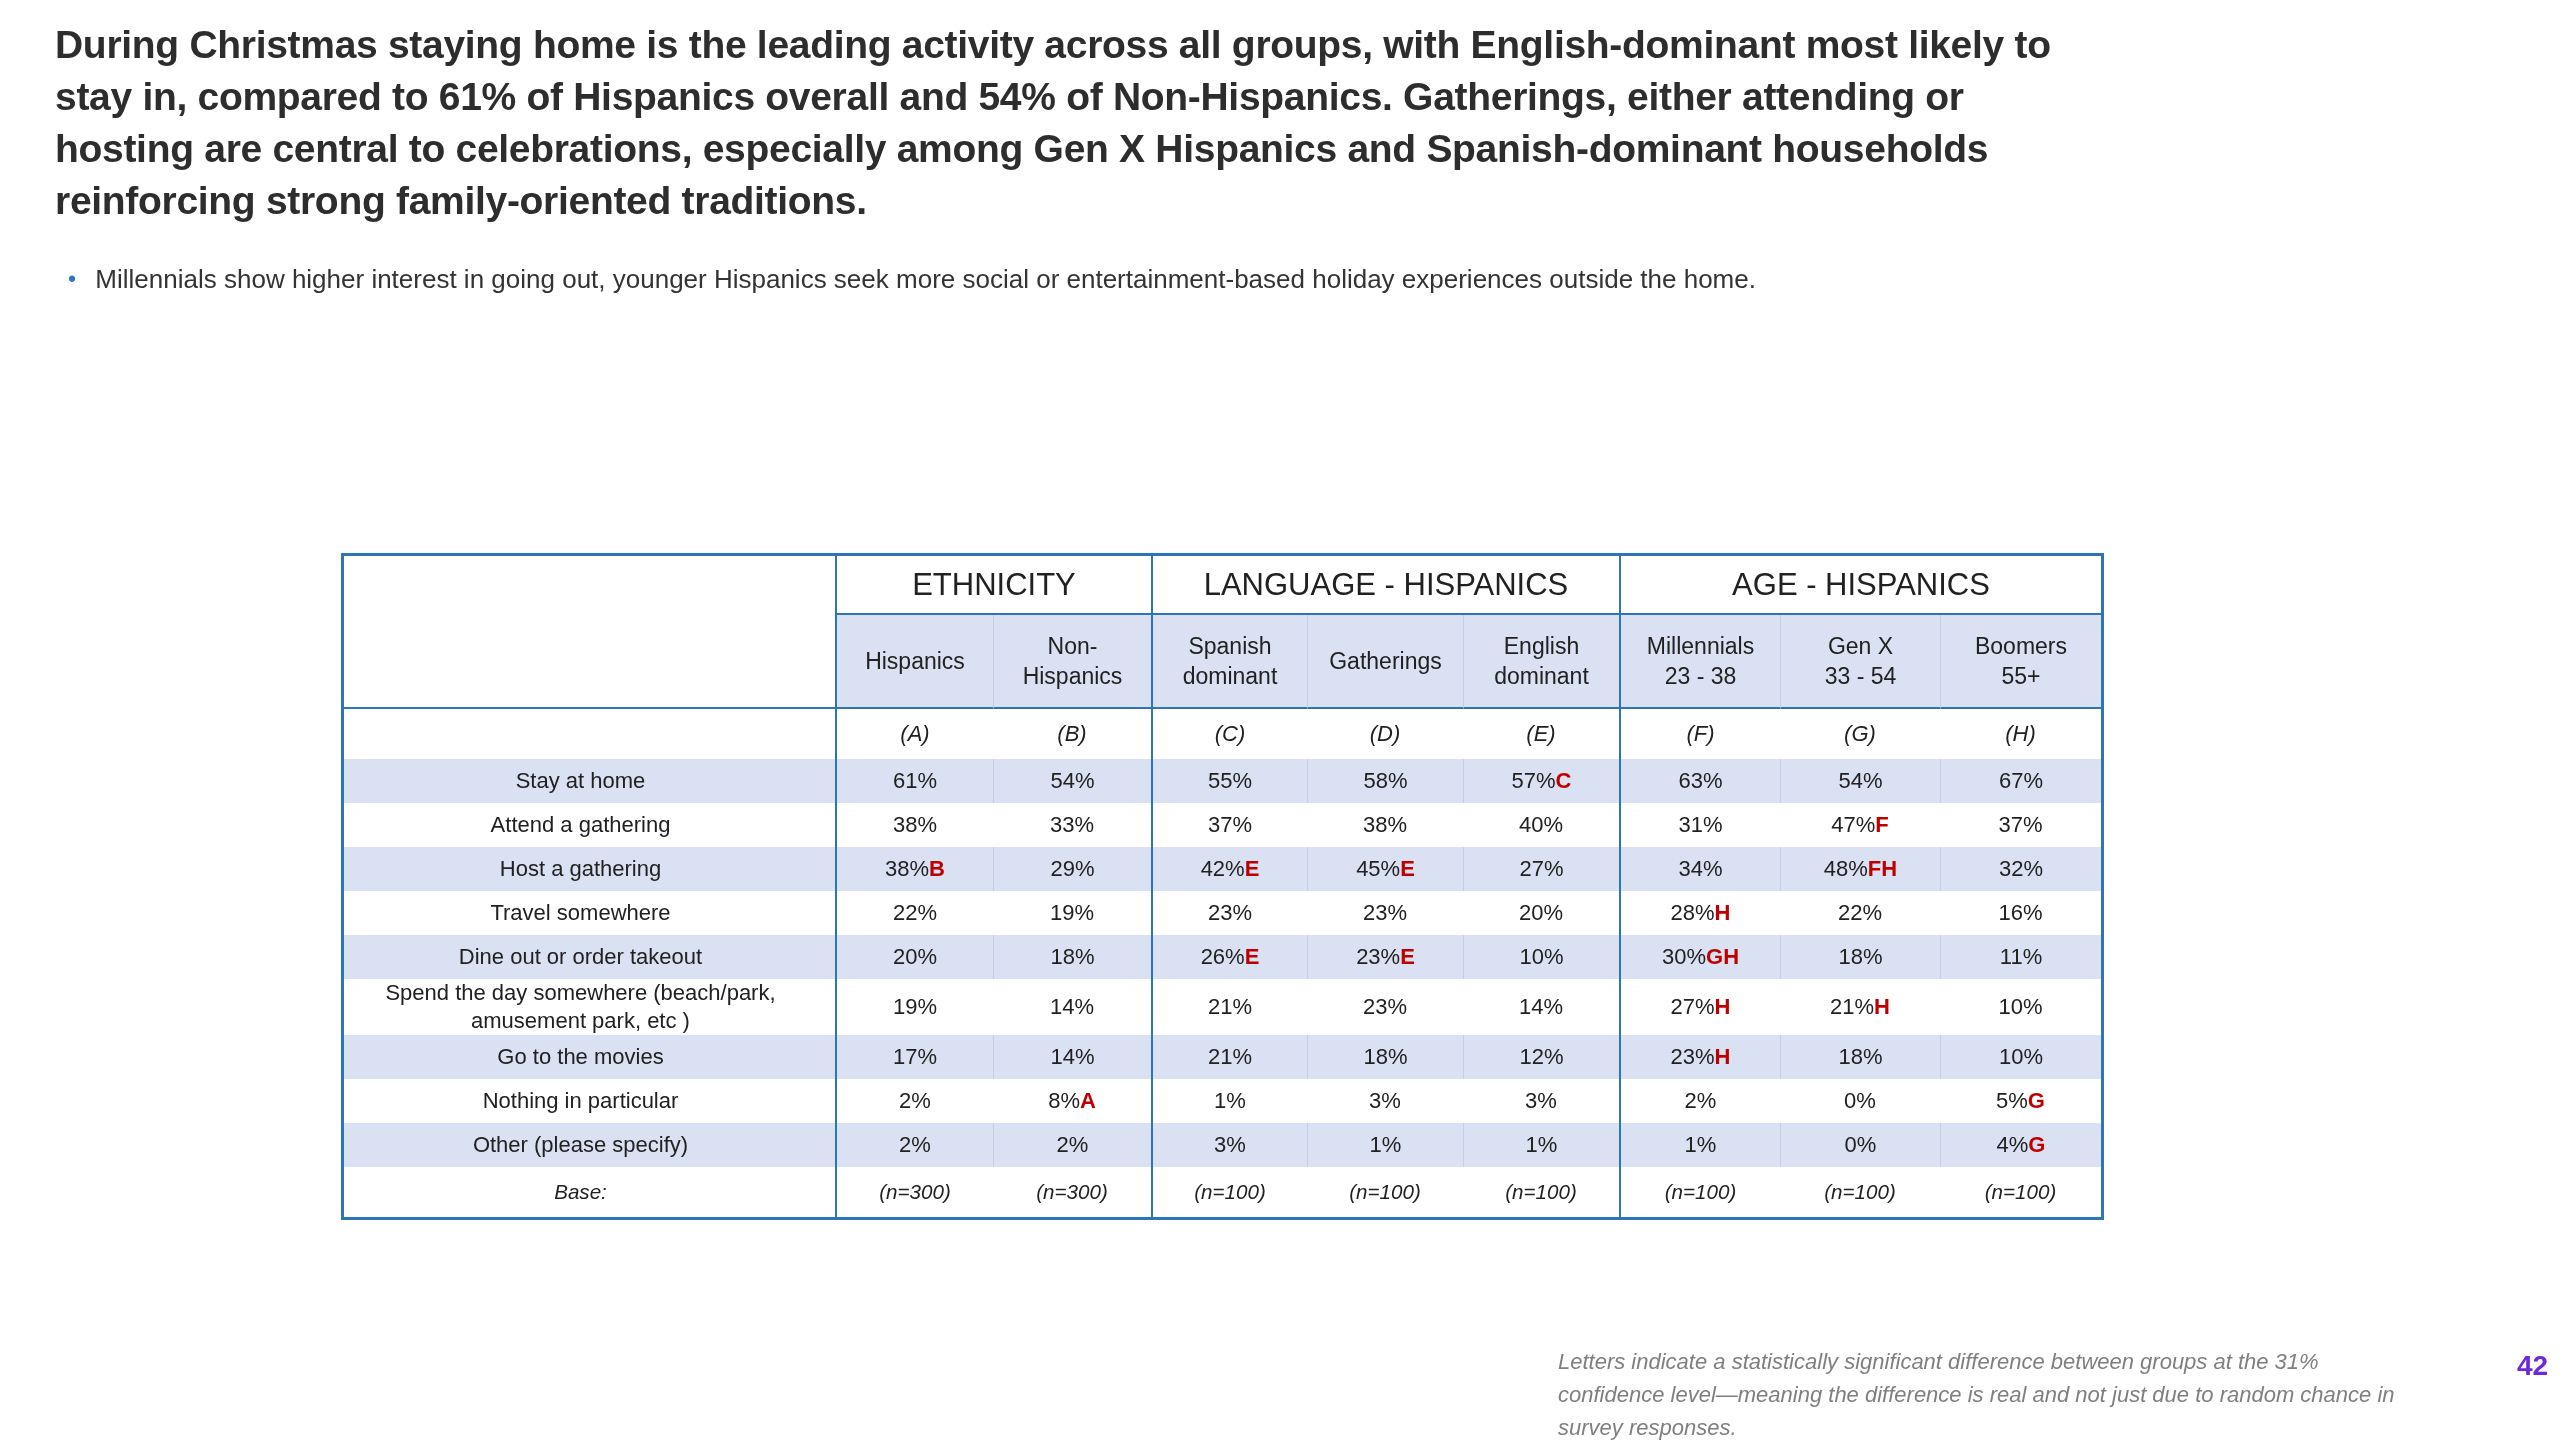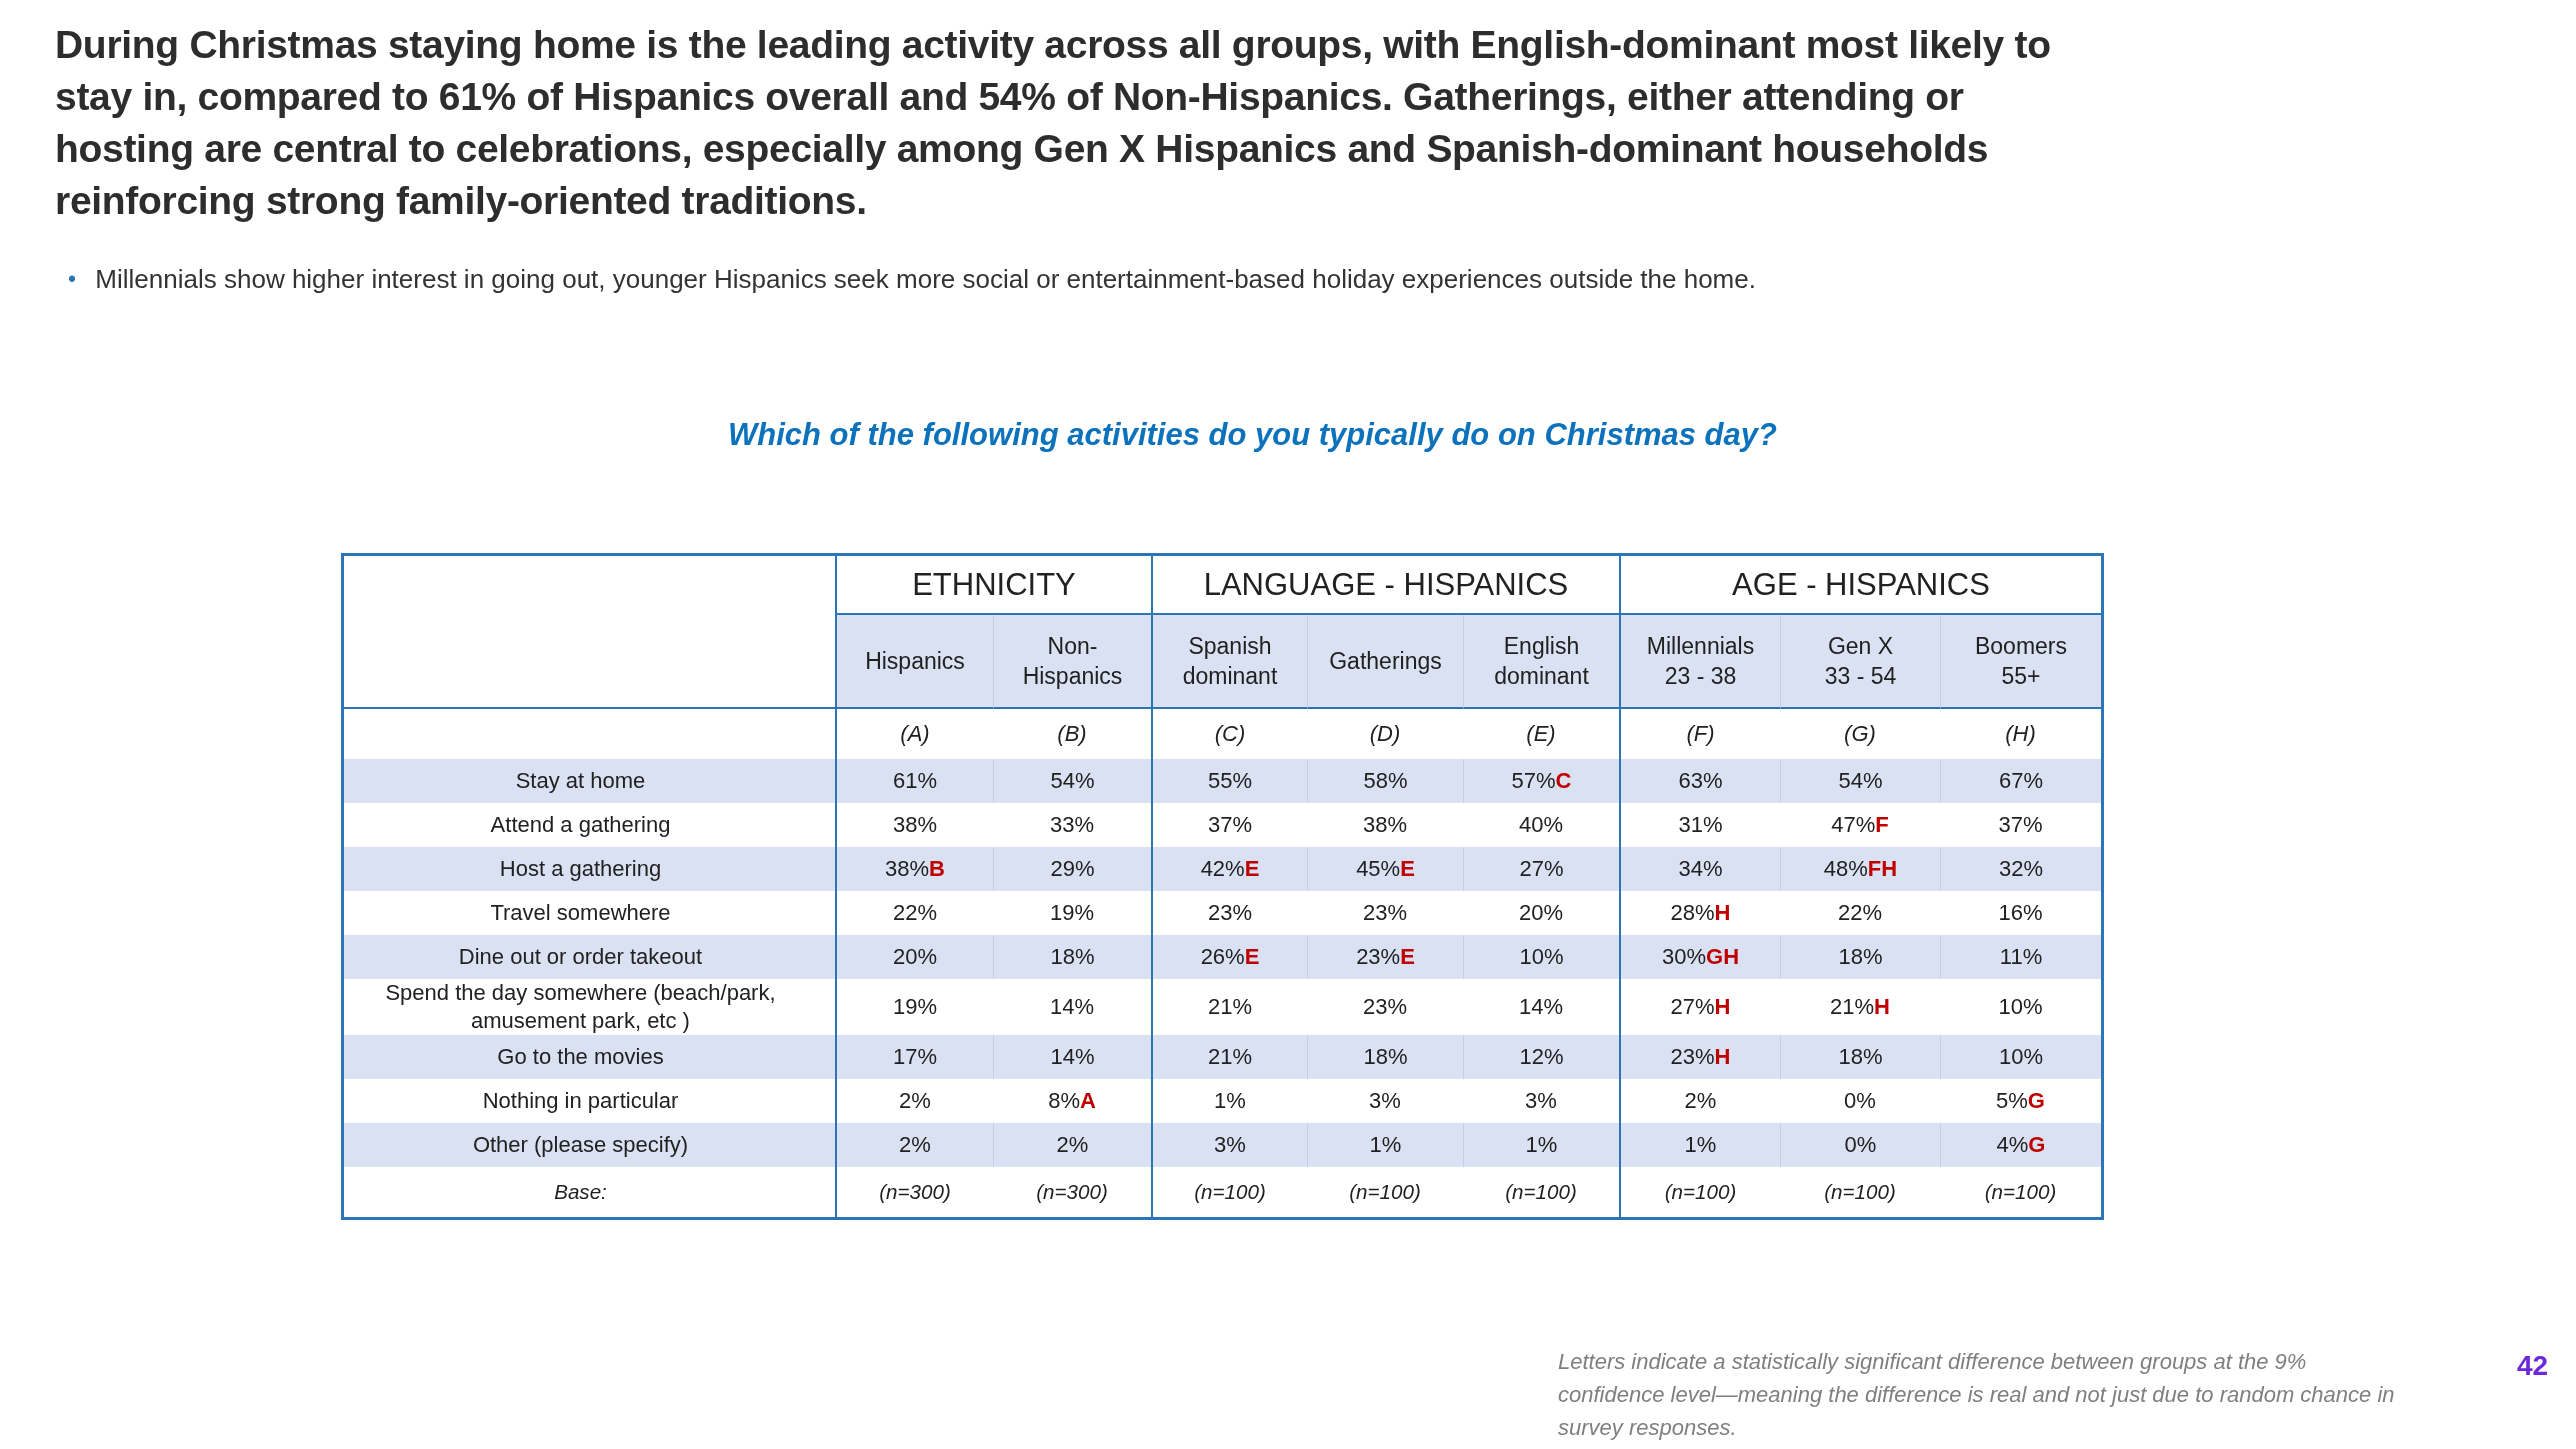--- a/index.html
+++ b/index.html
@@ -82,21 +82,20 @@
 <div class="title">During Christmas staying home is the leading activity across all groups, with English-dominant most likely to
 stay in, compared to 61% of Hispanics overall and 54% of Non-Hispanics. Gatherings, either attending or
 hosting are central to celebrations, especially among Gen X Hispanics and Spanish-dominant households
 reinforcing strong family-oriented traditions.</div>
 
 <div class="bullet-row">
   <span class="bullet-dot">•</span><span>Millennials show higher interest in going out, younger Hispanics seek more social or entertainment-based holiday experiences outside the home.</span>
 </div>
 
 <div class="question-wrap">
-  <div class="question">Which of the following activities do you typically do on Christmas day?</div>
 </div>
 
 <div class="table-wrap">
   <table class="xtab">
       <colgroup>
         <col style="width: 491px;">
         <col style="width: 158px;">
         <col style="width: 158px;">
         <col style="width: 156px;">
         <col style="width: 156px;">
@@ -248,17 +247,17 @@
           <td class="colsep">(n=100)</td>
           <td class="colsep">(n=100)</td>
           <td class="group-sep">(n=100)</td>
           <td class="colsep">(n=100)</td>
           <td class="colsep">(n=100)</td>
         </tr>
       </tbody>
     </table>
 </div>
 
-<div class="footnote">Letters indicate a statistically significant difference between groups at the 9%
+<div class="footnote">Letters indicate a statistically significant difference between groups at the 31%
 confidence level—meaning the difference is real and not just due to random chance in
 survey responses.</div>
 <div class="page-number">42</div>
 
 
 </body></html>

